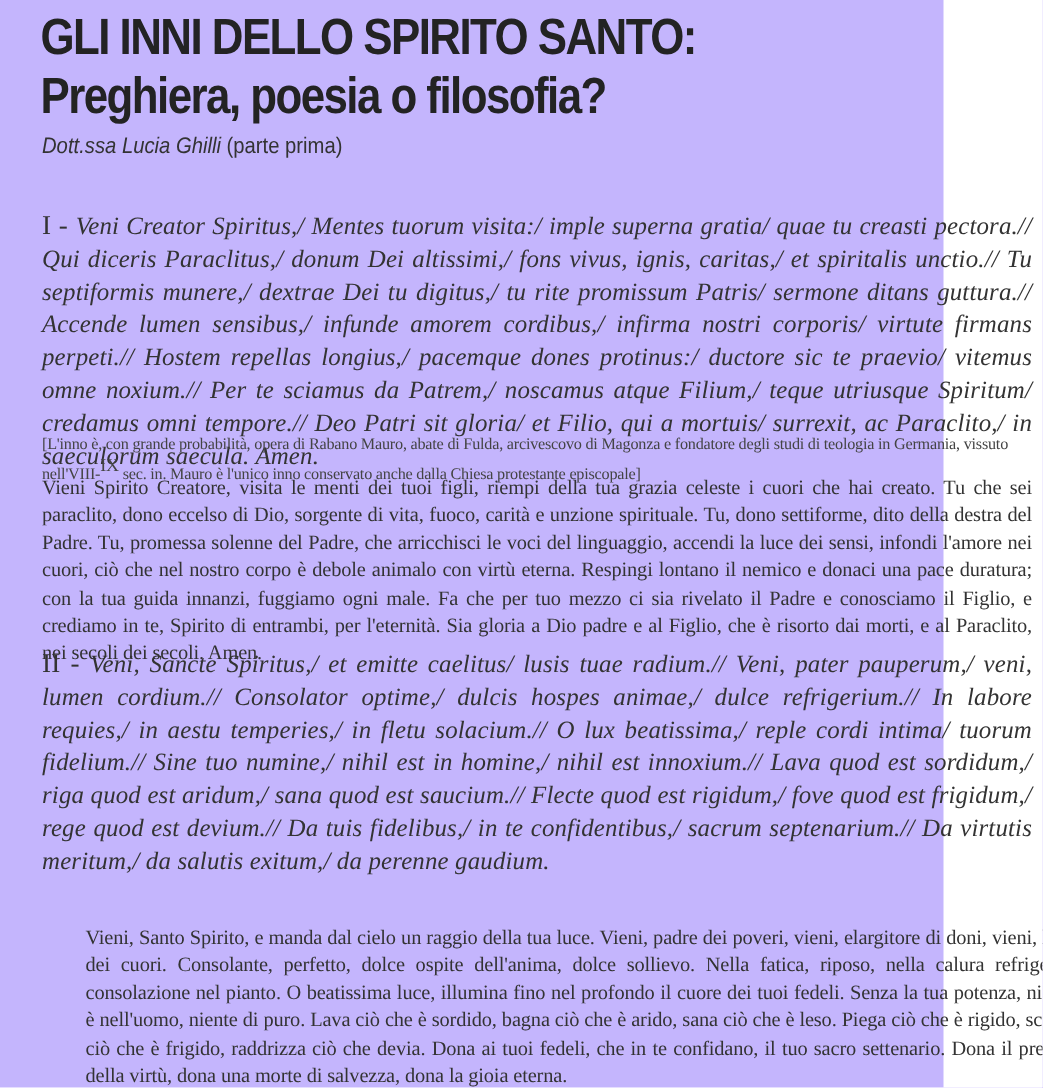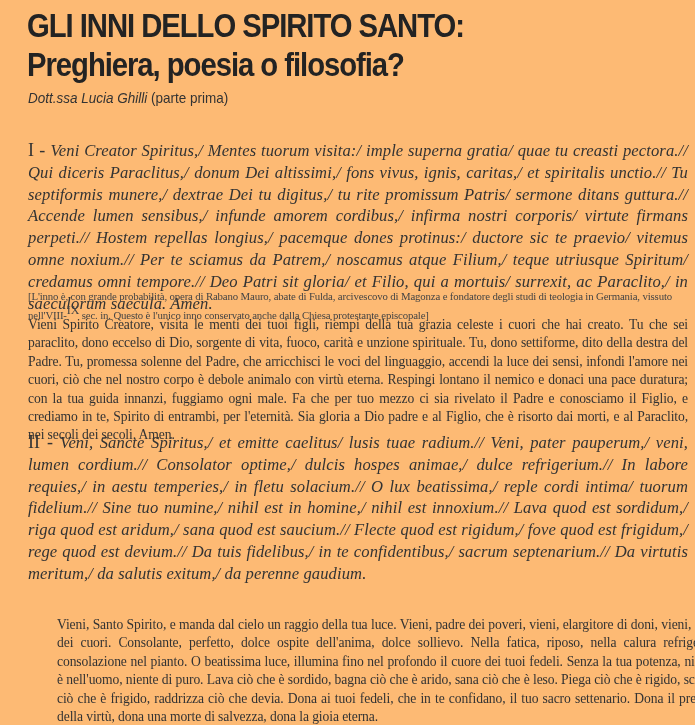--- a/index.html
+++ b/index.html
@@ -11,23 +11,23 @@
       width: 695px;
       height: 725px;
       overflow: hidden;
       position: relative;
       color: #2b2b2b;
     }
     .page {
       position: absolute;
       left: 0;
       top: 0;
-      width: 695px;
+      width: 629px;
       height: 725px;
-      background: #fdba74;
+      background: #c4b5fd;
     }
     .title {
       position: absolute;
       left: 27px;
       font-family: "Liberation Sans", sans-serif;
       font-weight: bold;
       color: #232323;
       font-size: 34px;
       letter-spacing: -1.2px;
       transform: scaleX(0.86);
@@ -99,21 +99,21 @@
 
   <div class="author">
     <span class="name">Dott.ssa Lucia Ghilli</span><span> (parte prima)</span>
   </div>
 
   <div class="body-text latin" id="hymn1-latin">
     <span class="num">I - </span><span>Veni Creator Spiritus,/ Mentes tuorum visita:/ imple superna gratia/ quae tu creasti pectora.// Qui diceris Paraclitus,/ donum Dei altissimi,/ fons vivus, ignis, caritas,/ et spiritalis unctio.// Tu septiformis munere,/ dextrae Dei tu digitus,/ tu rite promissum Patris/ sermone ditans guttura.// Accende lumen sensibus,/ infunde amorem cordibus,/ infirma nostri corporis/ virtute firmans perpeti.// Hostem repellas longius,/ pacemque dones protinus:/ ductore sic te praevio/ vitemus omne noxium.// Per te sciamus da Patrem,/ noscamus atque Filium,/ teque utriusque Spiritum/ credamus omni tempore.// Deo Patri sit gloria/ et Filio, qui a mortuis/ surrexit, ac Paraclito,/ in saeculorum saecula. Amen.</span>
   </div>
 
   <div class="body-text note" id="hymn1-note">
-    <span>[L'inno è, con grande probabilità, opera di Rabano Mauro, abate di Fulda, arcivescovo di Magonza e fondatore degli studi di teologia in Germania, vissuto nell'VIII-</span><span class="sup">IX</span><span> sec. in. Questo è l'unico inno conservato anche dalla Chiesa protestante episcopale]</span>
+    <span>[L'inno è, con grande probabilità, opera di Rabano Mauro, abate di Fulda, arcivescovo di Magonza e fondatore degli studi di teologia in Germania, vissuto nell'VIII-</span><span class="sup">IX</span><span> sec. in. Mauro è l'unico inno conservato anche dalla Chiesa protestante episcopale]</span>
   </div>
 
   <div class="body-text trans" id="hymn1-trans">Vieni Spirito Creatore, visita le menti dei tuoi figli, riempi della tua grazia celeste i cuori che hai creato. Tu che sei paraclito, dono eccelso di Dio, sorgente di vita, fuoco, carità e unzione spirituale. Tu, dono settiforme, dito della destra del Padre. Tu, promessa solenne del Padre, che arricchisci le voci del linguaggio, accendi la luce dei sensi, infondi l'amore nei cuori, ciò che nel nostro corpo è debole animalo con virtù eterna. Respingi lontano il nemico e donaci una pace duratura; con la tua guida innanzi, fuggiamo ogni male. Fa che per tuo mezzo ci sia rivelato il Padre e conosciamo il Figlio, e crediamo in te, Spirito di entrambi, per l'eternità. Sia gloria a Dio padre e al Figlio, che è risorto dai morti, e al Paraclito, nei secoli dei secoli. Amen.</div>
 
   <div class="body-text latin" id="hymn2-latin">
     <span class="num">II - </span><span>Veni, Sancte Spiritus,/ et emitte caelitus/ lusis tuae radium.// Veni, pater pauperum,/ veni, lumen cordium.// Consolator optime,/ dulcis hospes animae,/ dulce refrigerium.// In labore requies,/ in aestu temperies,/ in fletu solacium.// O lux beatissima,/ reple cordi intima/ tuorum fidelium.// Sine tuo numine,/ nihil est in homine,/ nihil est innoxium.// Lava quod est sordidum,/ riga quod est aridum,/ sana quod est saucium.// Flecte quod est rigidum,/ fove quod est frigidum,/ rege quod est devium.// Da tuis fidelibus,/ in te confidentibus,/ sacrum septenarium.// Da virtutis meritum,/ da salutis exitum,/ da perenne gaudium.</span>
   </div>
 
 
   <div class="body-text trans" id="hymn2-trans">Vieni, Santo Spirito, e manda dal cielo un raggio della tua luce. Vieni, padre dei poveri, vieni, elargitore di doni, vieni, luce dei cuori. Consolante, perfetto, dolce ospite dell'anima, dolce sollievo. Nella fatica, riposo, nella calura refrigerio, consolazione nel pianto. O beatissima luce, illumina fino nel profondo il cuore dei tuoi fedeli. Senza la tua potenza, niente è nell'uomo, niente di puro. Lava ciò che è sordido, bagna ciò che è arido, sana ciò che è leso. Piega ciò che è rigido, scalda ciò che è frigido, raddrizza ciò che devia. Dona ai tuoi fedeli, che in te confidano, il tuo sacro settenario. Dona il premio della virtù, dona una morte di salvezza, dona la gioia eterna.</div>

